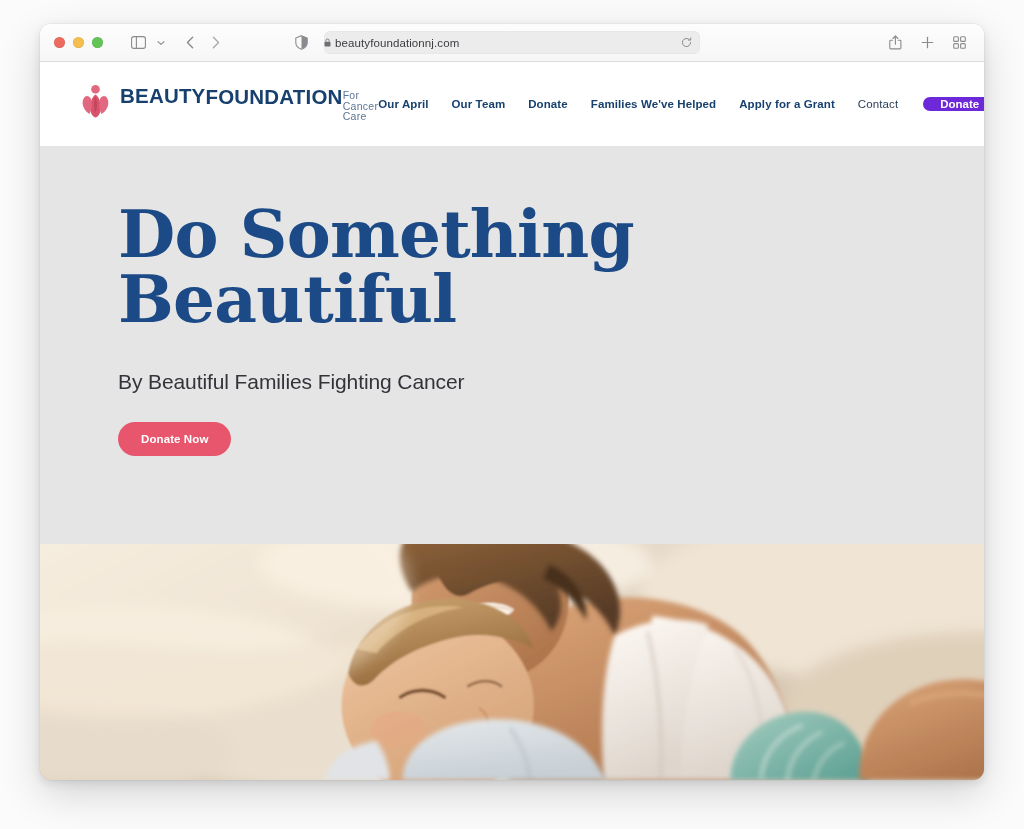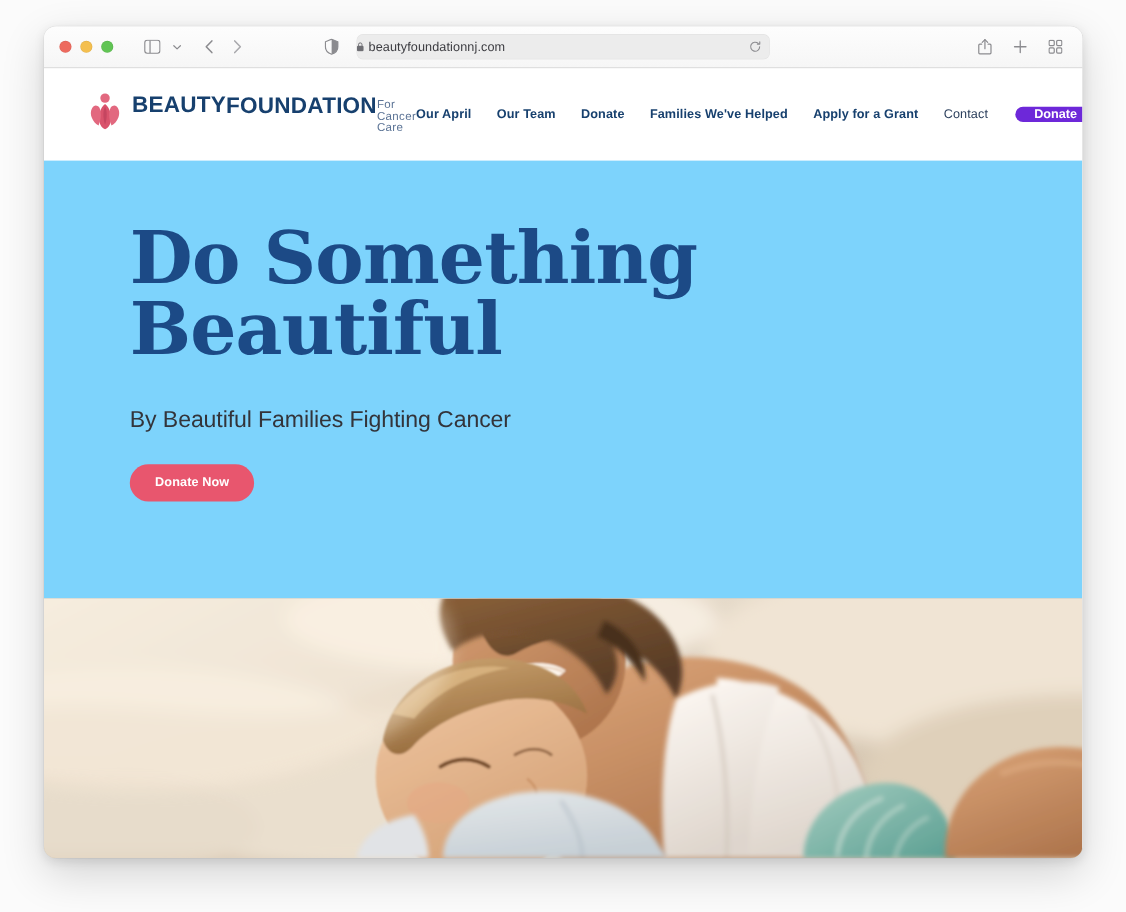--- a/index.html
+++ b/index.html
@@ -220,21 +220,21 @@
     border-radius: 999px;
     padding: 1px 17px;
     margin-left: 2px;
     white-space: nowrap;
     border: none;
     font-family: inherit;
   }
 
   
   .hero {
-    background: #7dd3fc;
+    background: #e5e5e5;
     flex: 0 0 398px;
     padding: 56px 40px 0 40px;
   }
   .hero-inner { padding-left: 38px; }
 
   .hero-title {
     font-family: "DejaVu Serif", "Liberation Serif", serif;
     color: #1c4a86;
     font-size: 66px;
     line-height: 0.99;

